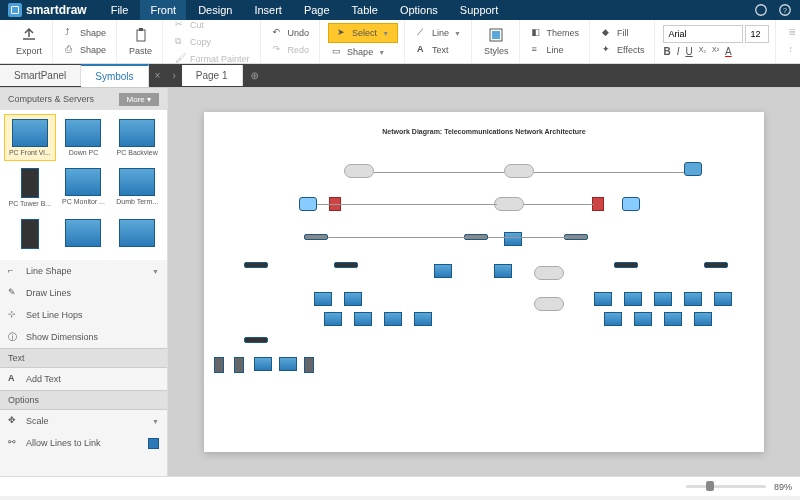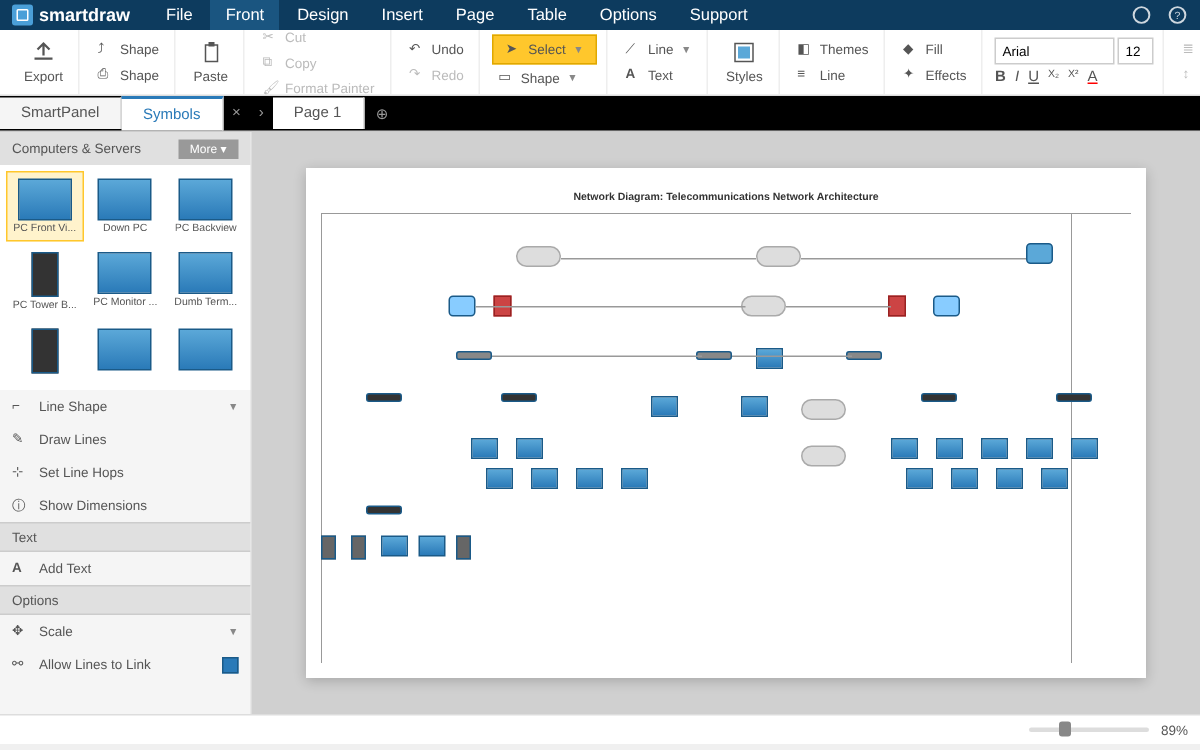--- a/index.html
+++ b/index.html
@@ -21,21 +21,21 @@
 .rbtn.sel{background:#ffc72c;border:1px solid #e0a800;padding:3px 8px}
 .rbtn.dis{color:#bbb}
 .ricon{width:12px;height:12px;display:inline-block}
 .ricon.big{width:16px;height:16px}
 .font-sel{display:flex;gap:2px;align-items:flex-start}
 .font-sel input{height:18px;border:1px solid #ccc;padding:0 4px;font-size:9px}
 .fontname{width:80px}
 .fontsize{width:24px}
 .fmt{display:flex;gap:6px;padding:2px 0}
 .fmt span{font-size:10px;cursor:pointer;color:#555}
-.tabbar{height:24px;background:#000000;display:flex;align-items:center;border-bottom:1px solid #ccc}
+.tabbar{height:24px;background:#404040;display:flex;align-items:center;border-bottom:1px solid #ccc}
 .tab{padding:5px 14px;font-size:10px;cursor:pointer;color:#555;border-right:1px solid #ddd}
 .tab.active{background:#fff;color:#2a7ab8;border-top:2px solid #2a7ab8;margin-top:-1px}
 .tab.sub{background:#f5f5f5}
 .tab-close{padding:0 6px;color:#999;cursor:pointer}
 .tab-add{padding:0 8px;color:#999;cursor:pointer}
 .main{display:flex;height:calc(500px - 24px - 44px - 24px - 20px)}
 .sidepanel{width:168px;background:#f5f5f5;border-right:1px solid #ddd;overflow-y:auto;display:flex;flex-direction:column}
 .panel-hdr{height:22px;background:#e0e0e0;display:flex;align-items:center;justify-content:space-between;padding:0 8px;font-size:9px;color:#555}
 .more-btn{background:#999;color:#fff;padding:2px 8px;font-size:8px;cursor:pointer}
 .symgrid{display:grid;grid-template-columns:repeat(3,1fr);gap:2px;padding:4px;background:#fff}

